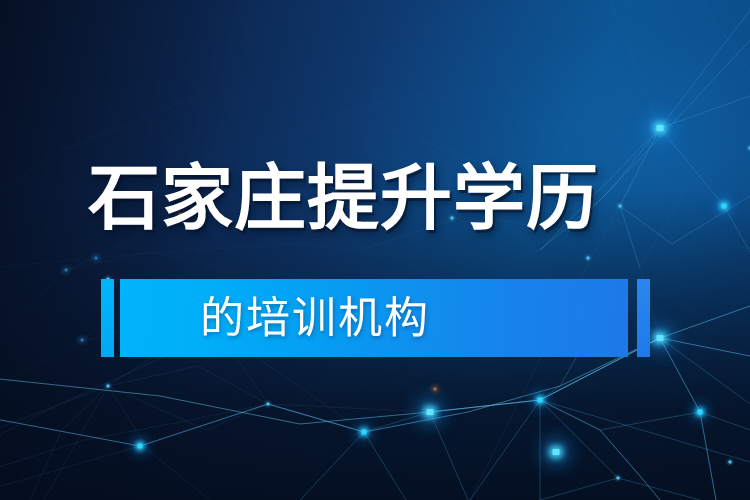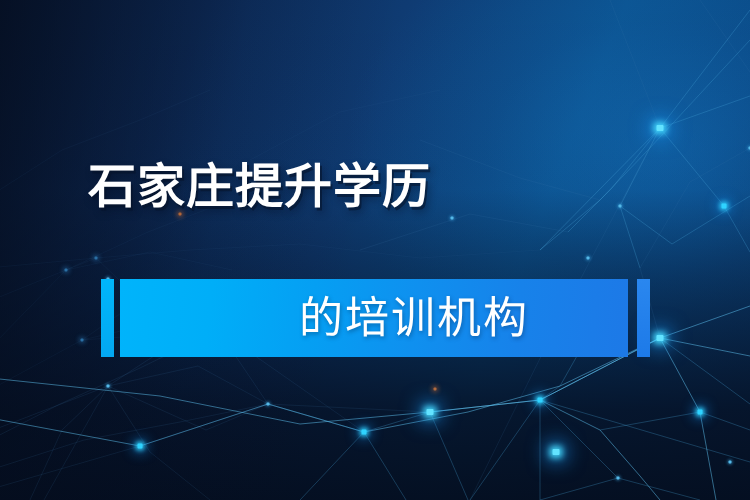--- a/index.html
+++ b/index.html
@@ -117,21 +117,21 @@
     background: #b86a3a;
     box-shadow: 0 0 4px 2px rgba(190,105,55,0.45);
   }
 
   
   .headline {
     position: absolute;
     left: 88px;
     top: 162px;
     font-family: "DejaVu Sans", "Liberation Sans", sans-serif;
-    font-size: 48px;
+    font-size: 72px;
     font-weight: 700;
     line-height: 1;
     color: #ffffff;
     letter-spacing: 1px;
     white-space: nowrap;
     text-shadow:
       2px 3px 0 rgba(5,18,40,0.55),
       3px 5px 9px rgba(3,12,30,0.45);
   }
 
@@ -160,21 +160,21 @@
     height: 78px;
     background: linear-gradient(96deg,
       #00b4fb 0%,
       #00aef8 18%,
       #059ff3 38%,
       #0f90ef 58%,
       #1782ea 78%,
       #1d79e7 100%);
     display: flex;
     align-items: center;
-    justify-content: center;
+    justify-content: flex-start;
   }
   .subbar-text {
     font-family: "DejaVu Sans", "Liberation Sans", sans-serif;
     font-size: 44px;
     font-weight: 400;
     color: #ffffff;
     letter-spacing: 2px;
     line-height: 1;
     margin-left: 80px;
     text-shadow: 1px 2px 4px rgba(6,40,80,0.40);

